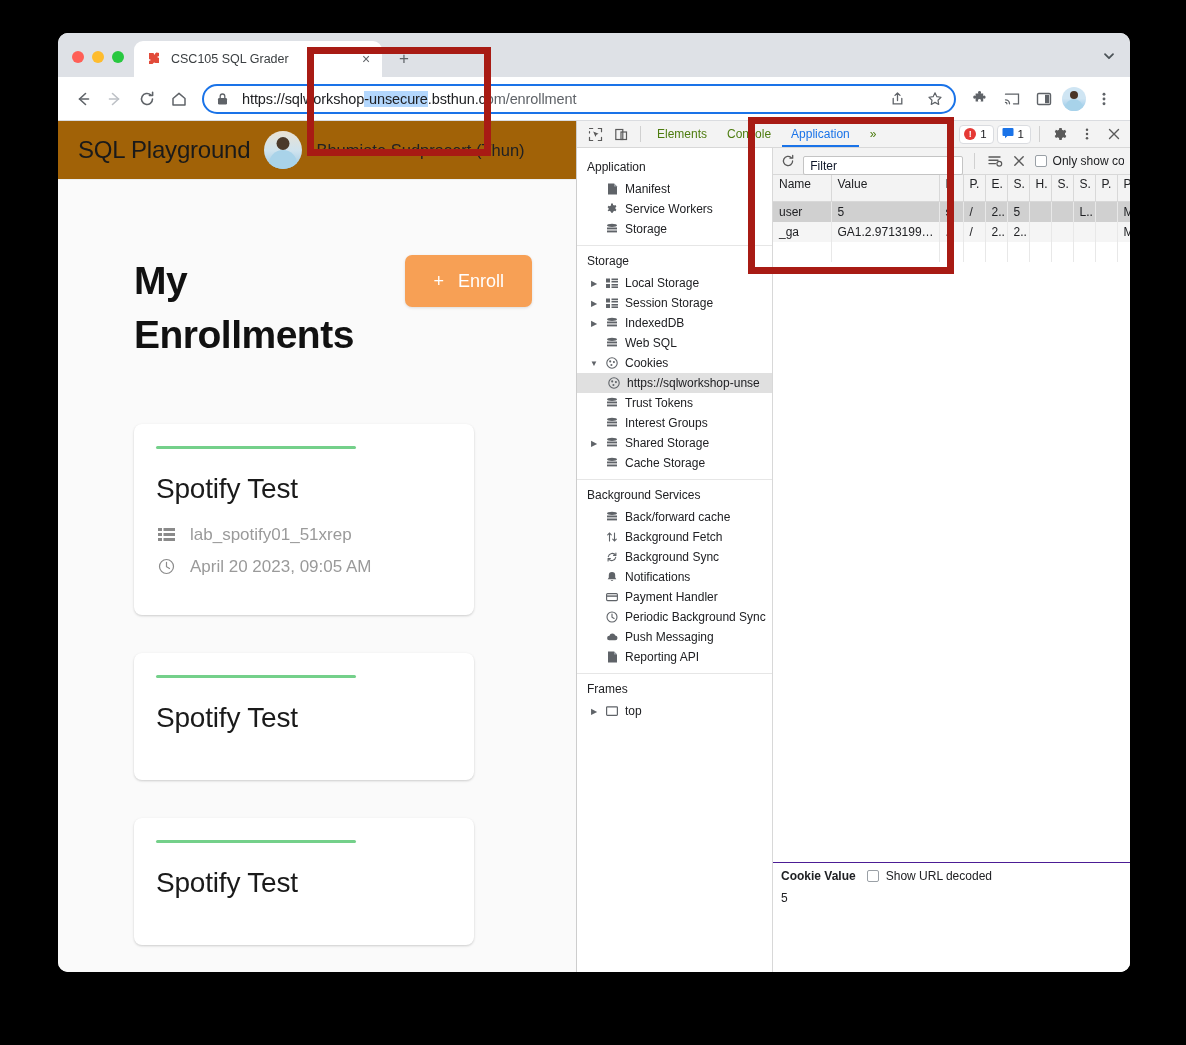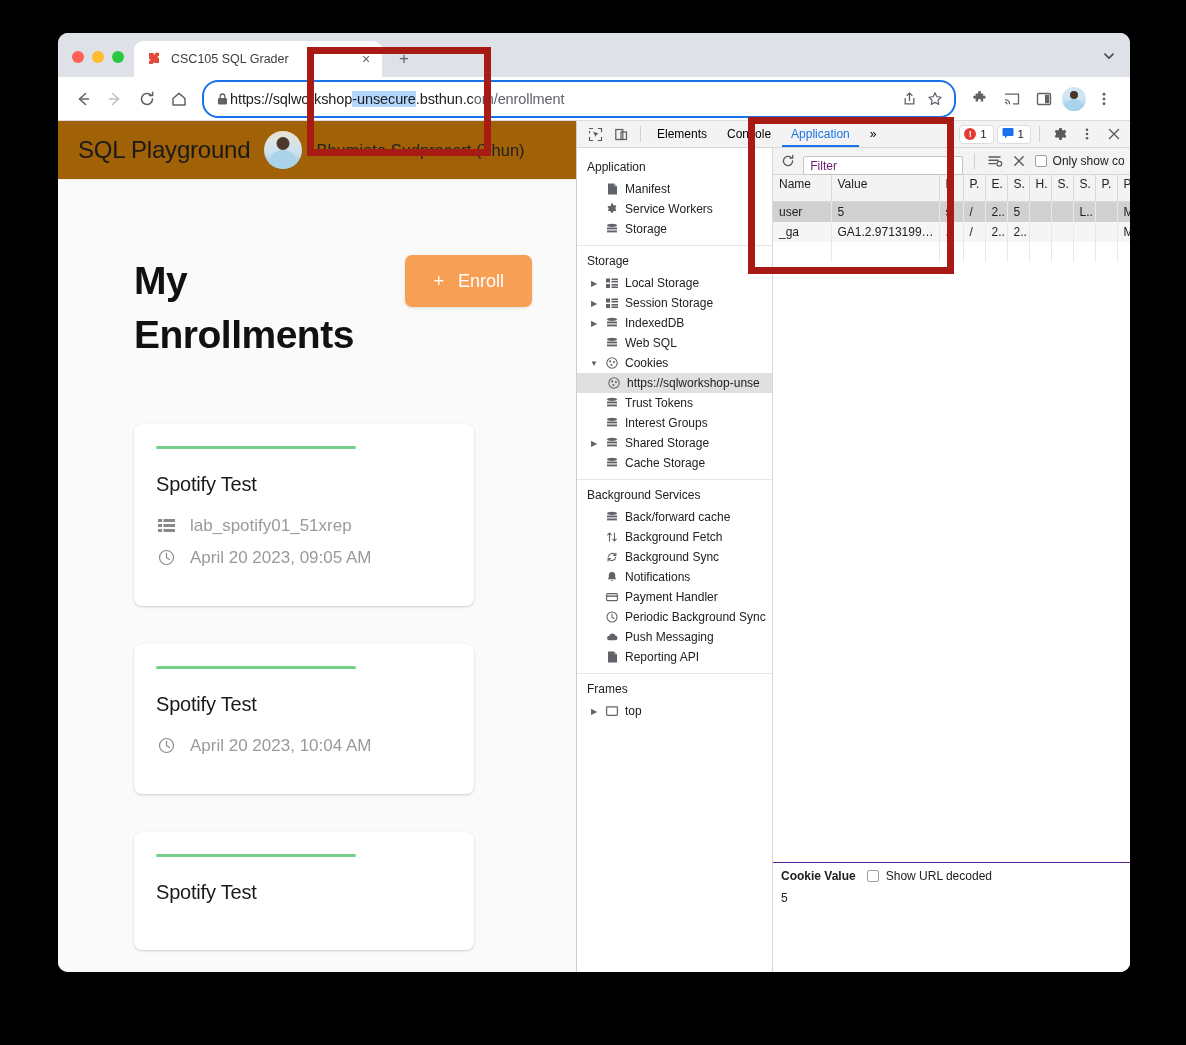--- a/index.html
+++ b/index.html
@@ -96,28 +96,28 @@
     width: 30px; height: 30px;
     display: flex; align-items: center; justify-content: center;
     color: #5f6368;
     border-radius: 50%;
     flex: 0 0 auto;
   }
   .nav-btn.disabled { color: #bdc1c6; }
 
   #omnibox {
     flex: 1;
-    height: 38px;
+    height: 30px;
     margin: 0 8px 0 6px;
     border: 2px solid #1a73e8;
     border-radius: 16px;
     background: #fff;
     display: flex; align-items: center;
     padding: 0 6px 0 12px;
-    gap: 0;
+    gap: 12px;
     min-width: 0;
   }
   #lock-icon { flex: 0 0 14px; display:flex; align-items:center; color:#5f6368; }
   #url {
     flex: 1;
     font-size: 14.5px;
     color: #202124;
     white-space: nowrap;
     overflow: hidden;
     min-width: 0;
@@ -240,21 +240,21 @@
     width: 340px;
   }
   .card-rule {
     height: 3px;
     width: 200px;
     background: #74d08a;
     border-radius: 2px;
     margin-bottom: 24px;
   }
   .card-title {
-    font-size: 20px;
+    font-size: 28px;
     color: #1a1a1a;
     margin-bottom: 20px;
     letter-spacing: -0.2px;
   }
   .card-meta {
     display: flex; align-items: center;
     gap: 14px;
     color: #9a9a9a;
     font-size: 17px;
     margin-bottom: 12px;
@@ -282,21 +282,21 @@
   .dt-iconbtn {
     width: 24px; height: 22px;
     display: flex; align-items: center; justify-content: center;
     color: #5a5a5a;
   }
   .dt-sep { width:1px; height:16px; background:#d0d0d0; margin:0 5px; }
   .dt-tab {
     padding: 0 9px;
     height: 26px;
     display: flex; align-items: center;
-    color: #000000;
+    color: #4d7c0f;
     font-size: 12px;
     white-space: nowrap;
   }
   .dt-tab.active {
     color: #1a73e8;
     box-shadow: inset 0 -2px 0 #1a73e8;
   }
   #dt-topbar-right { margin-left:auto; display:flex; align-items:center; gap:3px; }
   .badge {
     display: flex; align-items: center; gap: 4px;
@@ -359,21 +359,21 @@
     background: #f3f3f3;
   }
   #filter-input {
     flex: 0 0 160px;
     height: 19px;
     border: 1px solid #c4c4c4;
     border-radius: 2px;
     background: #fff;
     display: flex; align-items: center;
     padding: 0 6px;
-    color: #701a75;
+    color: #0f172a;
     font-size: 12px;
     margin-top: 9px;
   }
   .cb {
     width: 12px; height: 12px;
     border: 1px solid #9aa0a6;
     border-radius: 2px;
     background: #fff;
     flex: 0 0 12px;
   }
@@ -584,29 +584,20 @@
                     <path d="M8.5 4.3v4.4l3 1.8" stroke="currentColor" stroke-width="1.2" fill="none" stroke-linecap="round"></path>
                   </svg>
               </span>
               <span>April 20 2023, 09:05 AM</span>
             </div>
           </div>
 
           <div class="card">
             <div class="card-rule"></div>
             <div class="card-title">Spotify Test</div>
-            <div class="card-meta">
-              <span class="mi">
-                <svg width="17" height="17" viewBox="0 0 17 17">
-                    <circle cx="8.5" cy="8.5" r="7" stroke="currentColor" stroke-width="1.2" fill="none"></circle>
-                    <path d="M8.5 4.3v4.4l3 1.8" stroke="currentColor" stroke-width="1.2" fill="none" stroke-linecap="round"></path>
-                  </svg>
-              </span>
-              <span>April 20 2023, 10:04 AM</span>
-            </div>
           </div>
 
           <div class="card">
             <div class="card-rule"></div>
             <div class="card-title">Spotify Test</div>
           </div>
         </div>
       </div>
     </div>
 

